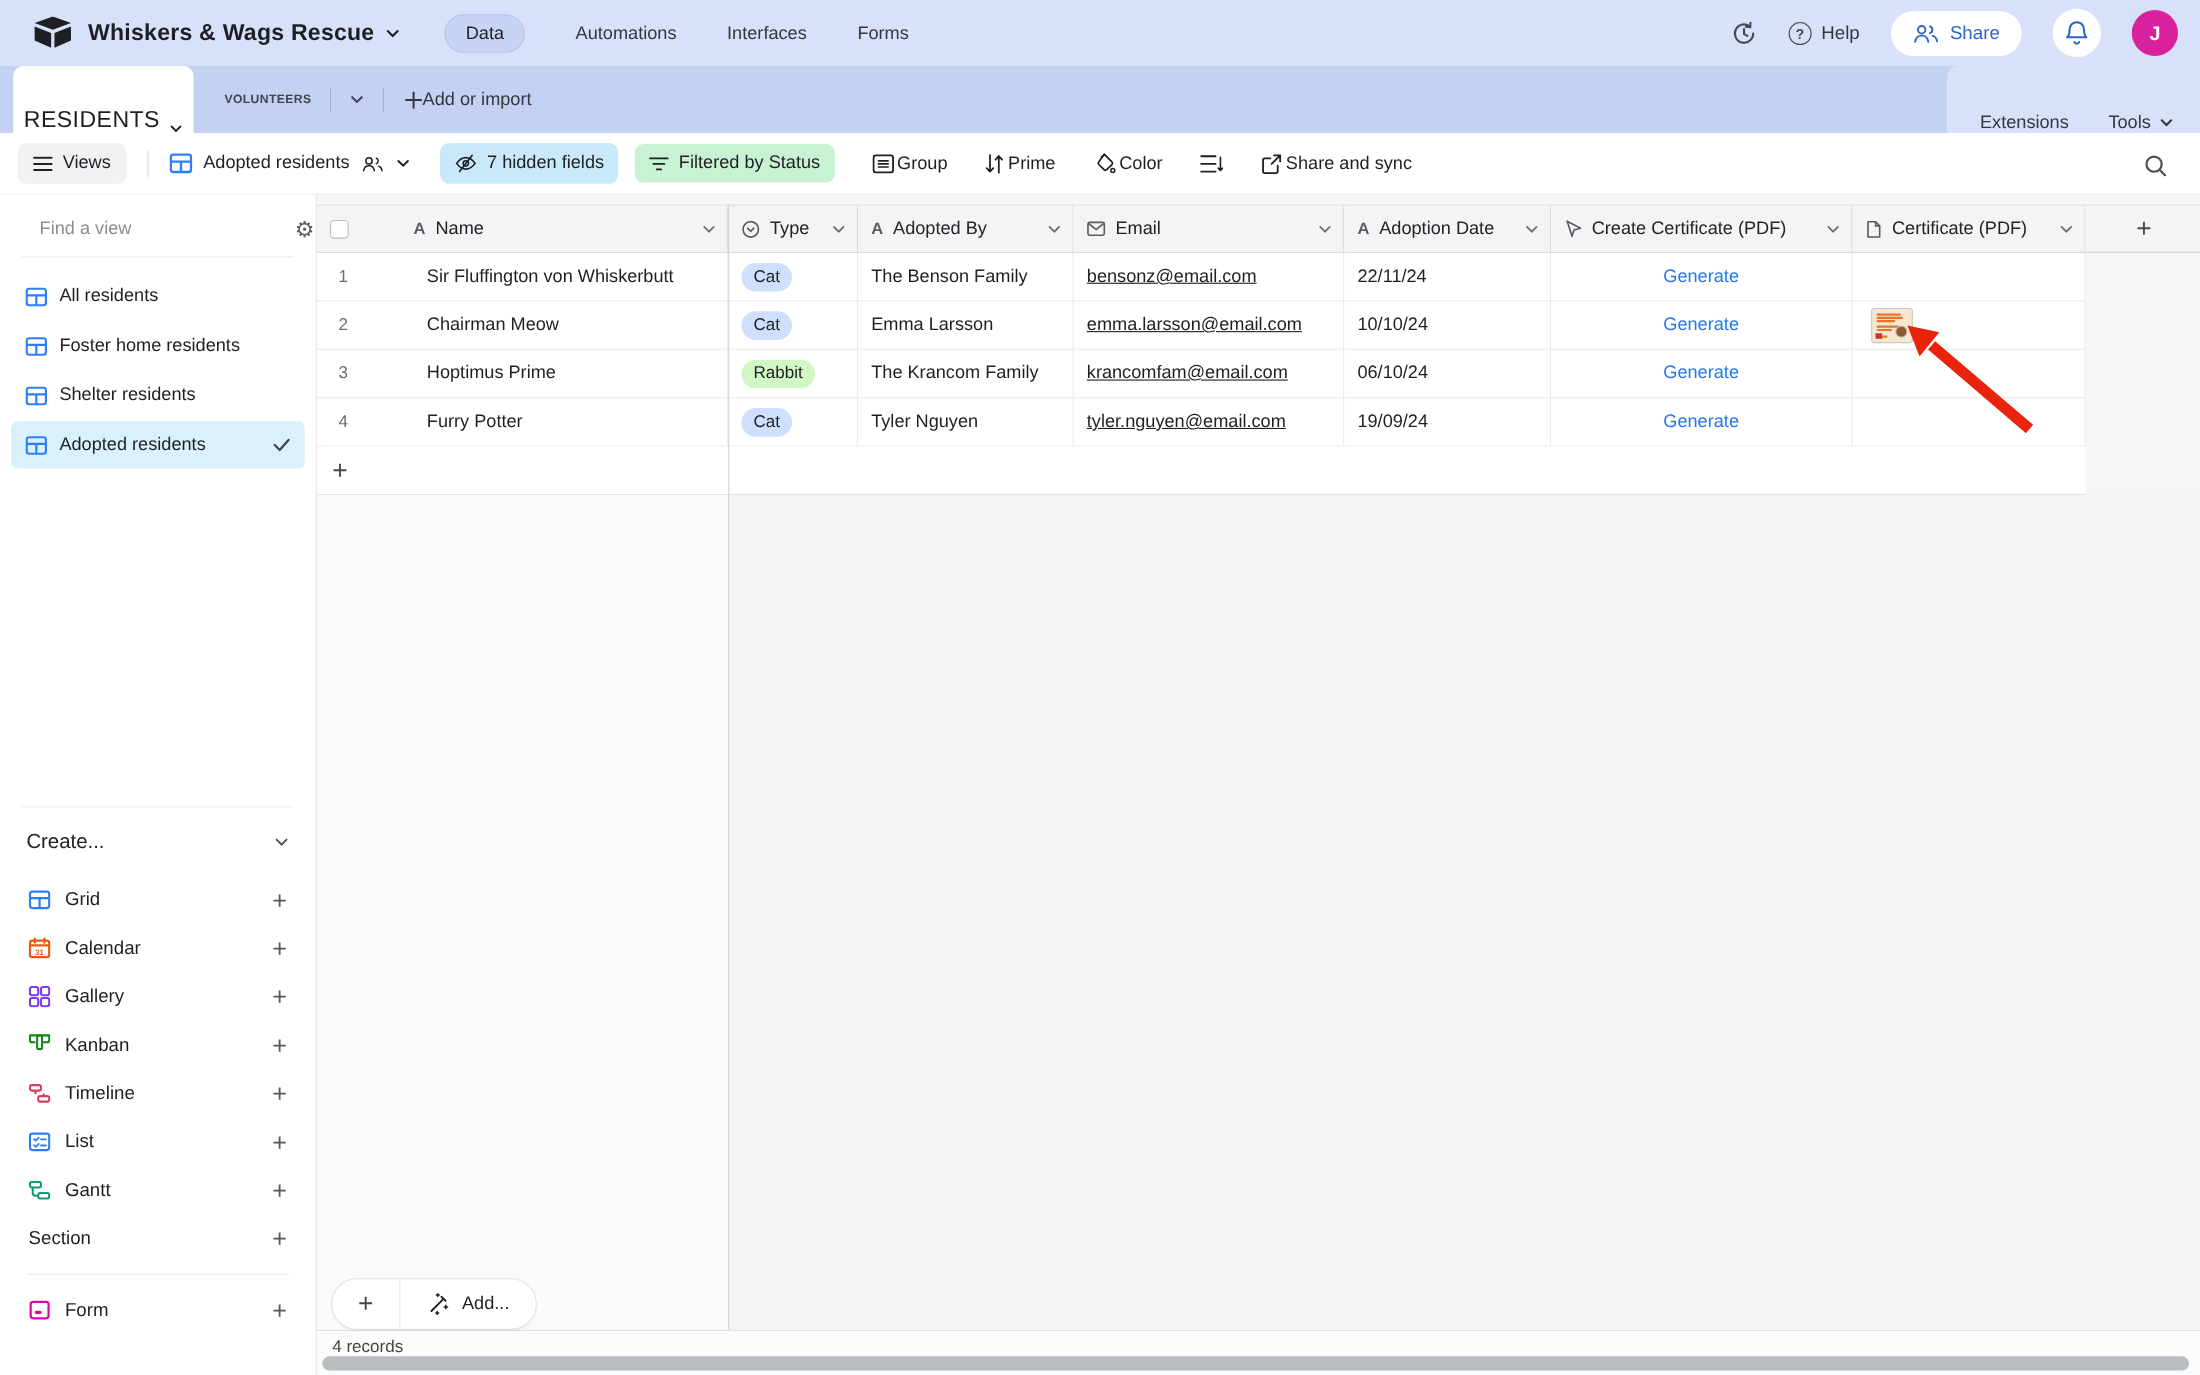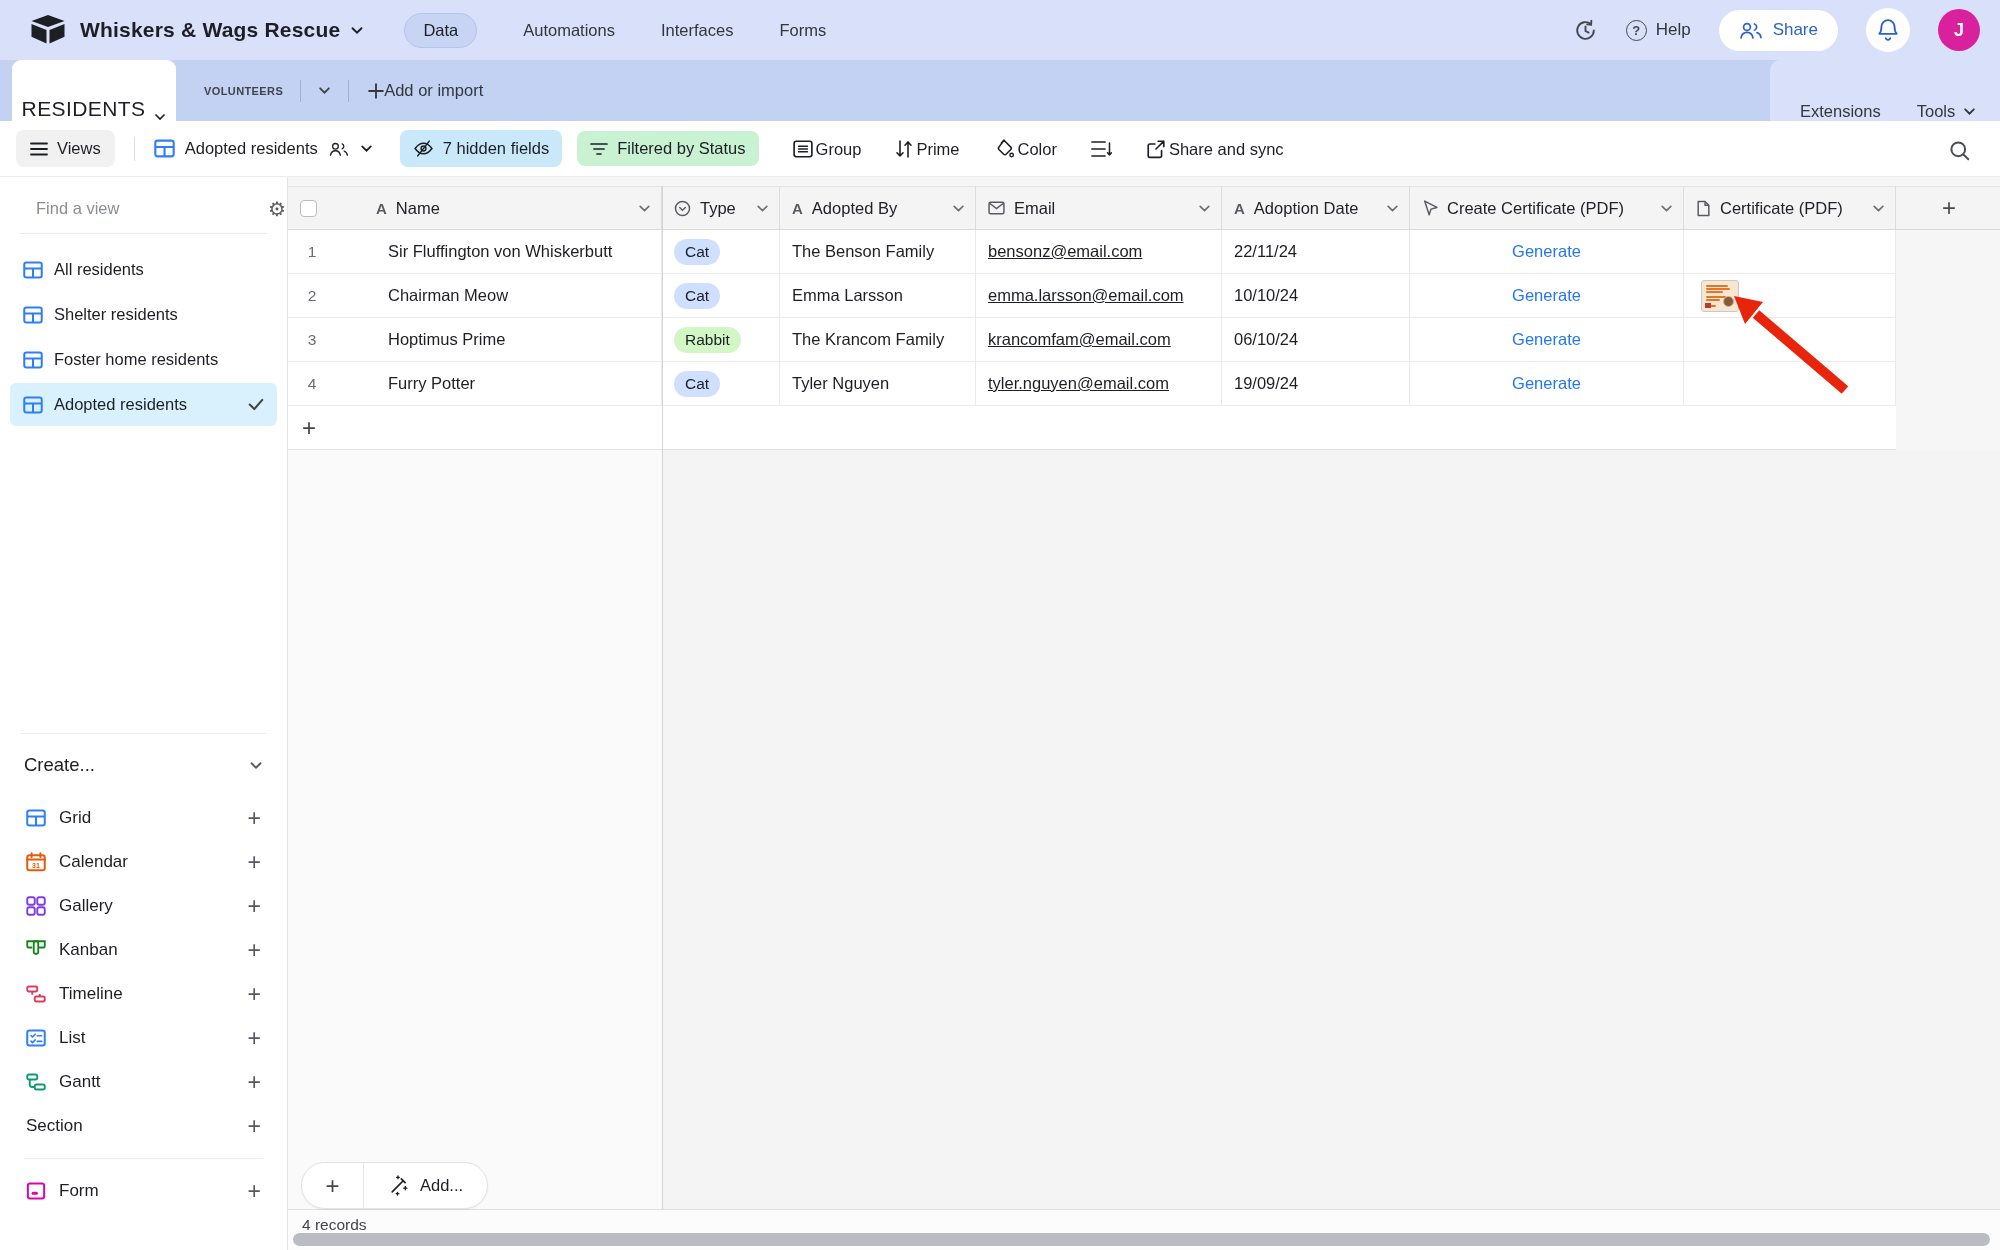--- a/index.html
+++ b/index.html
@@ -271,28 +271,28 @@
           <rect x="1" y="2" width="14" height="12" rx="1.8" fill="none" stroke="#2d7ff9" stroke-width="1.6"></rect>
           <path d="M1 6.8h14M8 6.8V14" stroke="#2d7ff9" stroke-width="1.6"></path>
         </svg>
       <span>All residents</span>
     </div>
     <div class="view-item">
       <svg width="20" height="20" viewBox="0 0 16 16">
           <rect x="1" y="2" width="14" height="12" rx="1.8" fill="none" stroke="#2d7ff9" stroke-width="1.6"></rect>
           <path d="M1 6.8h14M8 6.8V14" stroke="#2d7ff9" stroke-width="1.6"></path>
         </svg>
-      <span>Shelter residents</span>
+      <span>Foster home residents</span>
     </div>
     <div class="view-item">
       <svg width="20" height="20" viewBox="0 0 16 16">
           <rect x="1" y="2" width="14" height="12" rx="1.8" fill="none" stroke="#2d7ff9" stroke-width="1.6"></rect>
           <path d="M1 6.8h14M8 6.8V14" stroke="#2d7ff9" stroke-width="1.6"></path>
         </svg>
-      <span>Foster home residents</span>
+      <span>Shelter residents</span>
     </div>
     <div class="view-item sel">
       <svg width="20" height="20" viewBox="0 0 16 16">
           <rect x="1" y="2" width="14" height="12" rx="1.8" fill="none" stroke="#2d7ff9" stroke-width="1.6"></rect>
           <path d="M1 6.8h14M8 6.8V14" stroke="#2d7ff9" stroke-width="1.6"></path>
         </svg>
       <span>Adopted residents</span>
       <svg style="margin-left:auto" width="16" height="13" viewBox="0 0 14 11">
           <path d="M1.5 5.5l4 4 7-8" fill="none" stroke="#40434a" stroke-width="1.8" stroke-linecap="round" stroke-linejoin="round"></path>
         </svg>

